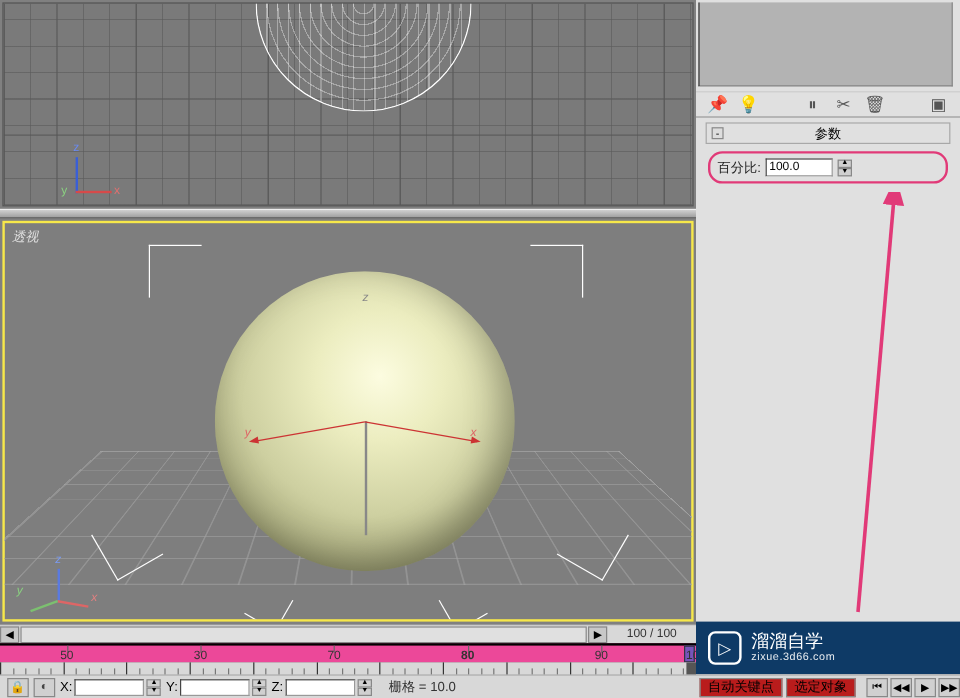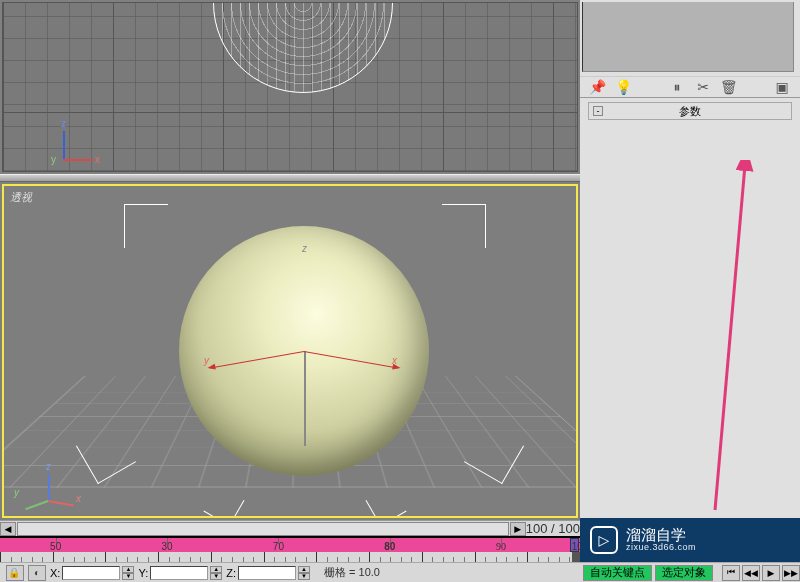--- a/index.html
+++ b/index.html
@@ -90,21 +90,21 @@
   .axis-persp .x { position: absolute; height: 2px; width: 26px; background: #d66; bottom: 0; transform-origin:left; transform: rotate(10deg);}
   .axis-persp .y { position: absolute; height: 2px; width: 24px; background: #7cc070; bottom: 0; left:-24px; transform-origin:right; transform: rotate(-20deg);}
   .axis-persp .zl { position: absolute; color:#7a9af0; left:-2px; bottom:30px; font-size:10px;}
   .axis-persp .xl { position: absolute; color:#e08080; left:28px; bottom:-2px; font-size:10px;}
   .axis-persp .yl { position: absolute; color:#8ad080; left:-34px; bottom:4px; font-size:10px;}
 
   
   .hscroll { height: 16px; background: #d8d8d8; display:flex; align-items:center; border-top:1px solid #999; }
   .hscroll .arrow { width: 16px; height: 14px; background:#c8c8c8; border:1px solid #888; text-align:center; line-height:12px; font-size:9px; cursor:pointer; }
   .hscroll .track { flex:1; height: 14px; background:#e0e0e0; border:1px solid #888; margin:0 1px; }
-  .hscroll .frame { font-size:13px; padding:0 0; color:#333; white-space:nowrap;}
+  .hscroll .frame { font-size:10px; padding:0 16px; color:#333; white-space:nowrap;}
   .ruler { height: 16px; background:#ec4899; position:relative; border-top:2px solid #000000; }
   .ruler .tick { position:absolute; top:0; width:1px; height:6px; background:#666; }
   .ruler .lbl { position:absolute; top:3px; font-size:10px; color:#333; transform:translateX(-50%); }
   .ruler .marker { position:absolute; top:0; width:9px; height:14px; background:rgba(70,90,200,0.7); border:1px solid #334; }
   .timeticks { height: 10px; background:#d8d8d8; position:relative; }
   .timeticks .t { position:absolute; top:0; width:1px; height:10px; background:#333; }
   .timeticks .t.sm { height:5px; top:5px; background:#777;}
   .timeticks .end { position:absolute; right:0; top:0; width:8px; height:10px; background:#555;}
   .status { height: 20px; background:#d8d8d8; display:flex; align-items:center; gap:4px; padding:0 6px; border-top:1px solid #aaa; font-size:11px; }
   .ic { display:inline-flex; align-items:center; justify-content:center; width:18px; height:16px; background:#d0d0d0; border:1px solid #888; font-size:10px; color:#444; }
@@ -127,21 +127,21 @@
   .param-row input { width:56px; height:15px; font-size:10px; border:1px inset #999; background:#fff; padding:0 2px; }
   .arrow-annot { position:absolute; pointer-events:none; }
 
   .bottom-right { margin-top:auto; display:flex; flex-direction:column; }
   .watermark { height:44px; background:#0e3a66; color:#fff; display:flex; align-items:center; gap:8px; padding:0 10px; }
   .wm-logo { width:28px; height:28px; border:2px solid #fff; border-radius:6px; display:flex; align-items:center; justify-content:center; font-size:14px; }
   .wm-text { display:flex; flex-direction:column; line-height:1.1; }
   .wm-text .t1 { font-size:15px; font-weight:normal; }
   .wm-text .t2 { font-size:9px; opacity:0.9; letter-spacing:0.5px;}
   .br-status { height:20px; background:#d8d8d8; border-top:1px solid #aaa; display:flex; align-items:center; font-size:11px; }
-  .br-status .btn { height:16px; padding:0 6px; background:#22c55e; border:1px solid #888; margin-left:3px; display:flex; align-items:center; }
+  .br-status .btn { height:16px; padding:0 6px; background:#b91c1c; border:1px solid #888; margin-left:3px; display:flex; align-items:center; }
   .br-status .sep { flex:1; }
   .play-ic { width:18px; height:16px; background:#d0d0d0; border:1px solid #888; display:flex; align-items:center; justify-content:center; font-size:9px; margin-left:2px;}
 </style>
 </head>
 <body>
 
 <div class="app">
   <div class="left">
 
     <div class="viewport-top">
@@ -197,21 +197,21 @@
       <div class="marker" style="left: calc(100% - 10px);"></div>
     <div class="tick" style="left: 9.6%;"></div>
         <div class="lbl" style="left: 9.6%;">50</div>
         <div class="tick" style="left: 28.8%;"></div>
         <div class="lbl" style="left: 28.8%;">30</div>
         <div class="tick" style="left: 48%;"></div>
         <div class="lbl" style="left: 48%;">70</div>
         <div class="tick" style="left: 67.2%;"></div>
         <div class="lbl" style="left: 67.2%; font-weight: bold;">80</div>
         <div class="tick" style="left: 86.4%;"></div>
-        <div class="lbl" style="left: 86.4%; font-family: Liberation Serif, serif;">90</div>
+        <div class="lbl" style="left: 86.4%;">90</div>
         <div class="tick" style="left: 100%;"></div>
         <div class="lbl" style="left: 100%;">100</div>
       </div>
 
     <div class="timeticks" id="timeticks">
       <div class="end"></div>
     <div class="t" style="left: 0%;"></div>
         <div class="t sm" style="left: 1.81818%;"></div>
         <div class="t sm" style="left: 3.63636%;"></div>
         <div class="t sm" style="left: 5.45455%;"></div>
@@ -311,20 +311,28 @@
       <span class="ic">🗑</span>
       <span class="sep"></span>
       <span class="ic">▣</span>
     </div>
 
     <div class="param-panel">
       <div class="rollout-head">
         <span class="mini">-</span>
         <span>参数</span>
       </div>
+      <div class="param-row">
+        <label>百分比:</label>
+        <input value="100.0" style="">
+        <div class="spin">
+            <div>▲</div>
+            <div>▼</div>
+          </div>
+      </div>
     </div>
 
     <svg class="arrow-annot" style="left:40px; top:160px;" width="160" height="370">
       <defs>
         <marker id="ah" markerWidth="10" markerHeight="10" refX="2" refY="3" orient="auto">
           <path d="M0,0 L0,6 L8,3 z" fill="#e13a78"></path>
         </marker>
       </defs>
       <line x1="95" y1="350" x2="125" y2="5" stroke="#e13a78" stroke-width="3" marker-end="url(#ah)"></line>
     </svg>

